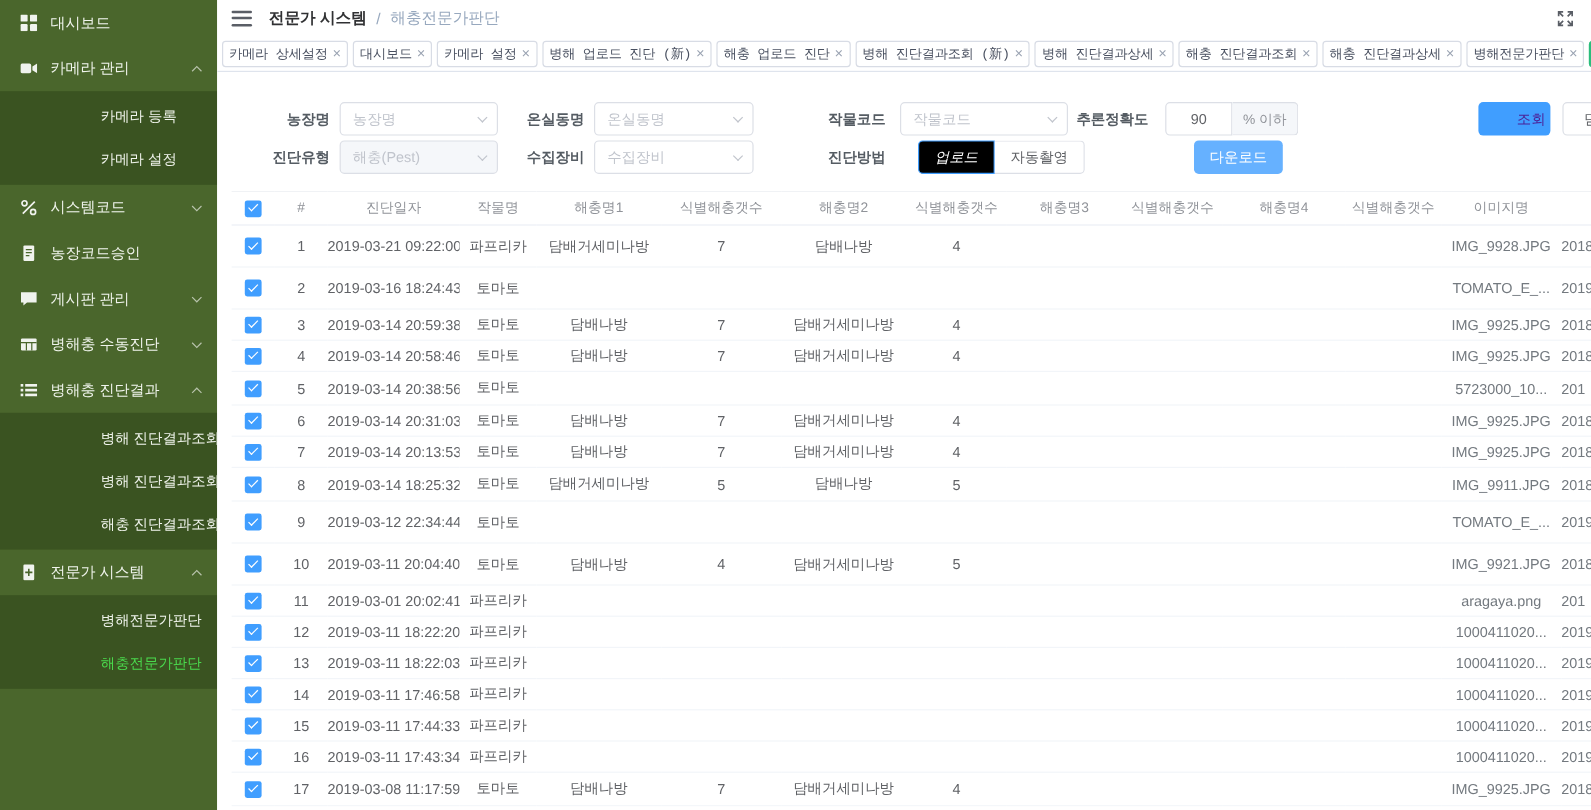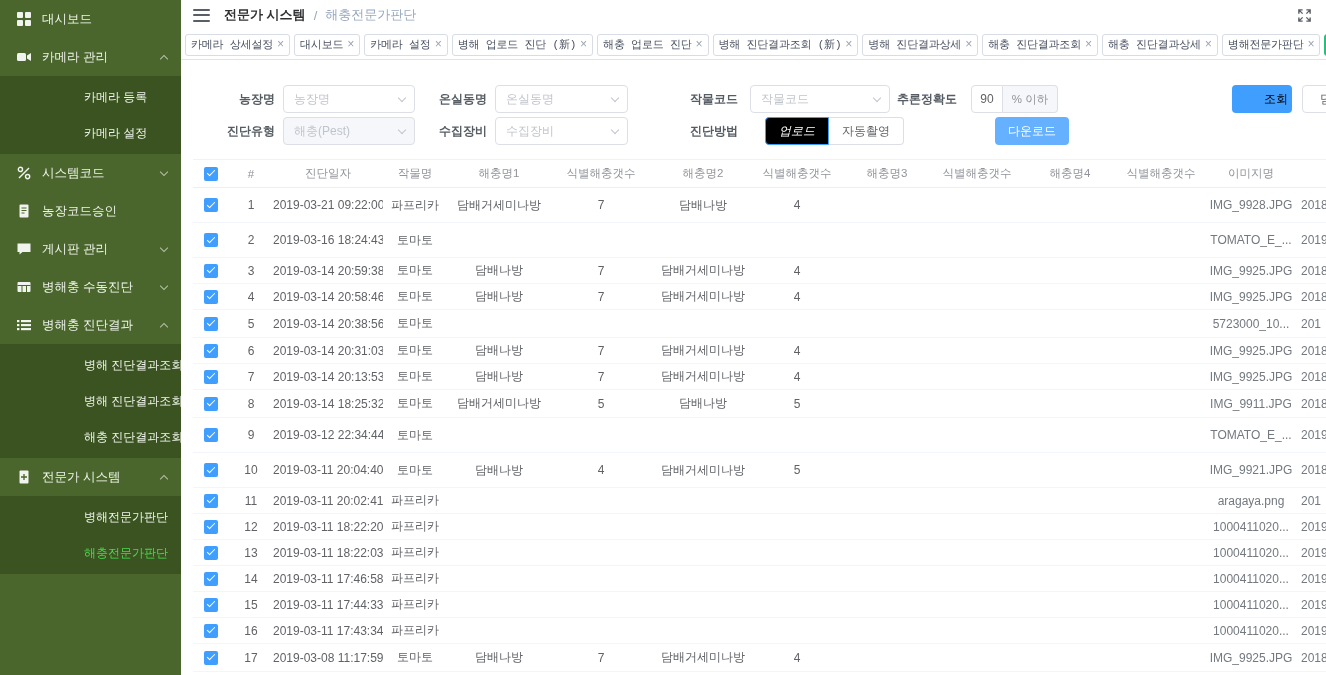--- a/index.html
+++ b/index.html
@@ -46,31 +46,31 @@
   .filters{position:relative;height:99px;}
   .flabel{position:absolute;height:28px;line-height:28px;font-size:12px;font-weight:700;
     color:#555c63;text-align:right;white-space:nowrap;}
   .sel{position:absolute;height:28px;border:1px solid #dcdfe6;border-radius:4px;background:#fff;
     display:flex;align-items:center;justify-content:space-between;padding:0 9px 0 10px;
     font-size:12px;cursor:pointer;}
   .sel .val{color:#c0c4cc;overflow:hidden;white-space:nowrap;}
   .sel .chev{color:#c0c4cc;margin-top:-2px;}
   .sel.disabled{background:#f5f7fa;cursor:not-allowed;}
   .igroup{position:absolute;height:28px;display:flex;}
-  .igroup input{width:32px;height:28px;border:1px solid #dcdfe6;border-radius:4px 0 0 4px;
+  .igroup input{width:56px;height:28px;border:1px solid #dcdfe6;border-radius:4px 0 0 4px;
     text-align:center;font-size:12px;color:#606266;outline:none;padding:4px;}
   .iaddon{width:55px;background:#f5f7fa;border:1px solid #dcdfe6;border-left:none;
     border-radius:0 4px 4px 0;font-size:11.5px;color:#909399;display:flex;align-items:center;justify-content:center;}
   .rgroup{position:absolute;height:28px;display:flex;}
   .ropt{padding:0 13px;display:flex;align-items:center;font-size:12px;cursor:pointer;border:1px solid #dcdfe6;}
   .ropt.on{background:#000000;border-color:#409eff;color:#fff;border-radius:4px 0 0 4px;font-style:italic;}
   .ropt.off{background:#fff;color:#606266;border-left:none;border-radius:0 4px 4px 0;}
   .btn{position:absolute;height:28px;border-radius:4px;font-size:12px;display:flex;align-items:center;
     justify-content:center;cursor:pointer;}
-  .btn-primary{background:#409eff;color:#000000;padding-left:28px;}
+  .btn-primary{background:#409eff;color:#4c1d95;padding-left:28px;}
   .btn-plain{background:#fff;border:1px solid #dcdfe6;color:#606266;}
   .btn-light{background:#66b1ff;color:#fff;}
   
   .tablewrap{overflow:hidden;}
   table{border-collapse:collapse;table-layout:fixed;width:1188px;margin-left:12px;}
   th{height:28px;font-size:11.5px;font-weight:400;color:#909399;text-align:center;
     border-top:1px solid #f0f2f5;border-bottom:1px solid #ebeef5;padding:0;white-space:nowrap;overflow:hidden;}
   td{font-size:12px;color:#606266;text-align:center;border-bottom:1px solid #f2f5f9;
     padding:0;white-space:nowrap;overflow:hidden;}
   td.c-img{color:#73797f;}
@@ -531,21 +531,21 @@
                 <td></td>
                 <td></td>
                 <td class="c-img">IMG_9921.JPG</td>
                 <td class="c-reg">2018</td>
               </tr>
               <tr style="height: 26px;">
                 <td>
                   <div class="cb"></div>
                 </td>
                 <td>11</td>
-                <td>2019-03-11 20:02:41</td>
+                <td>2019-03-01 20:02:41</td>
                 <td>파프리카</td>
                 <td></td>
                 <td></td>
                 <td></td>
                 <td></td>
                 <td></td>
                 <td></td>
                 <td></td>
                 <td></td>
                 <td class="c-img">aragaya.png</td>

